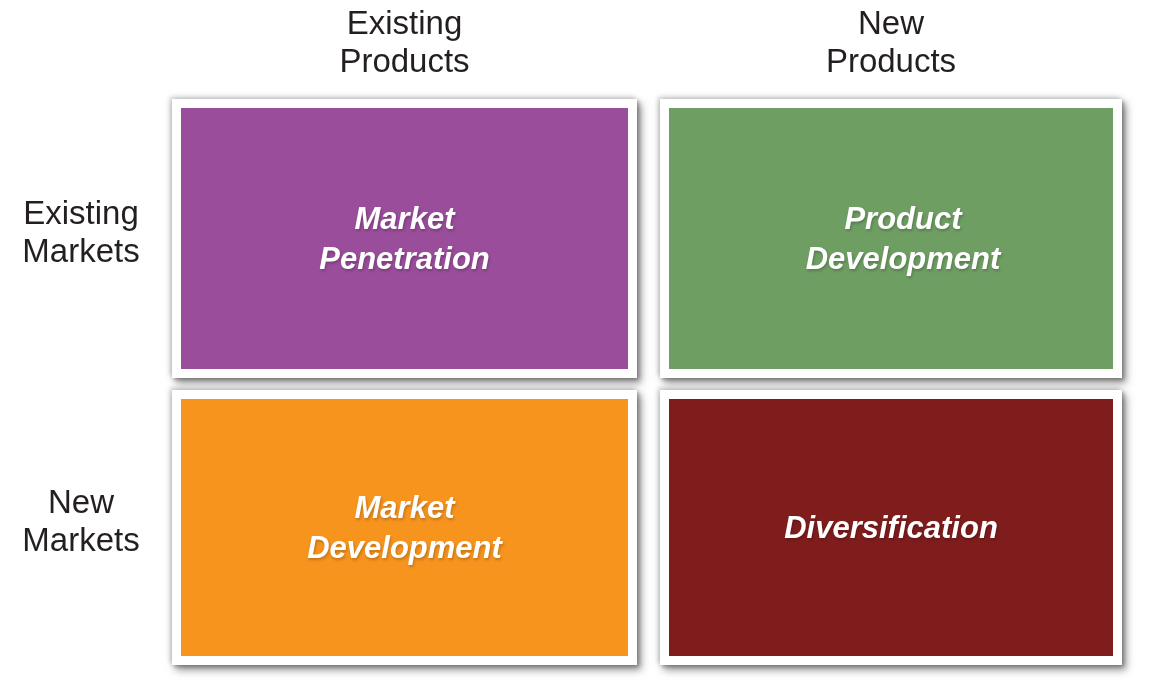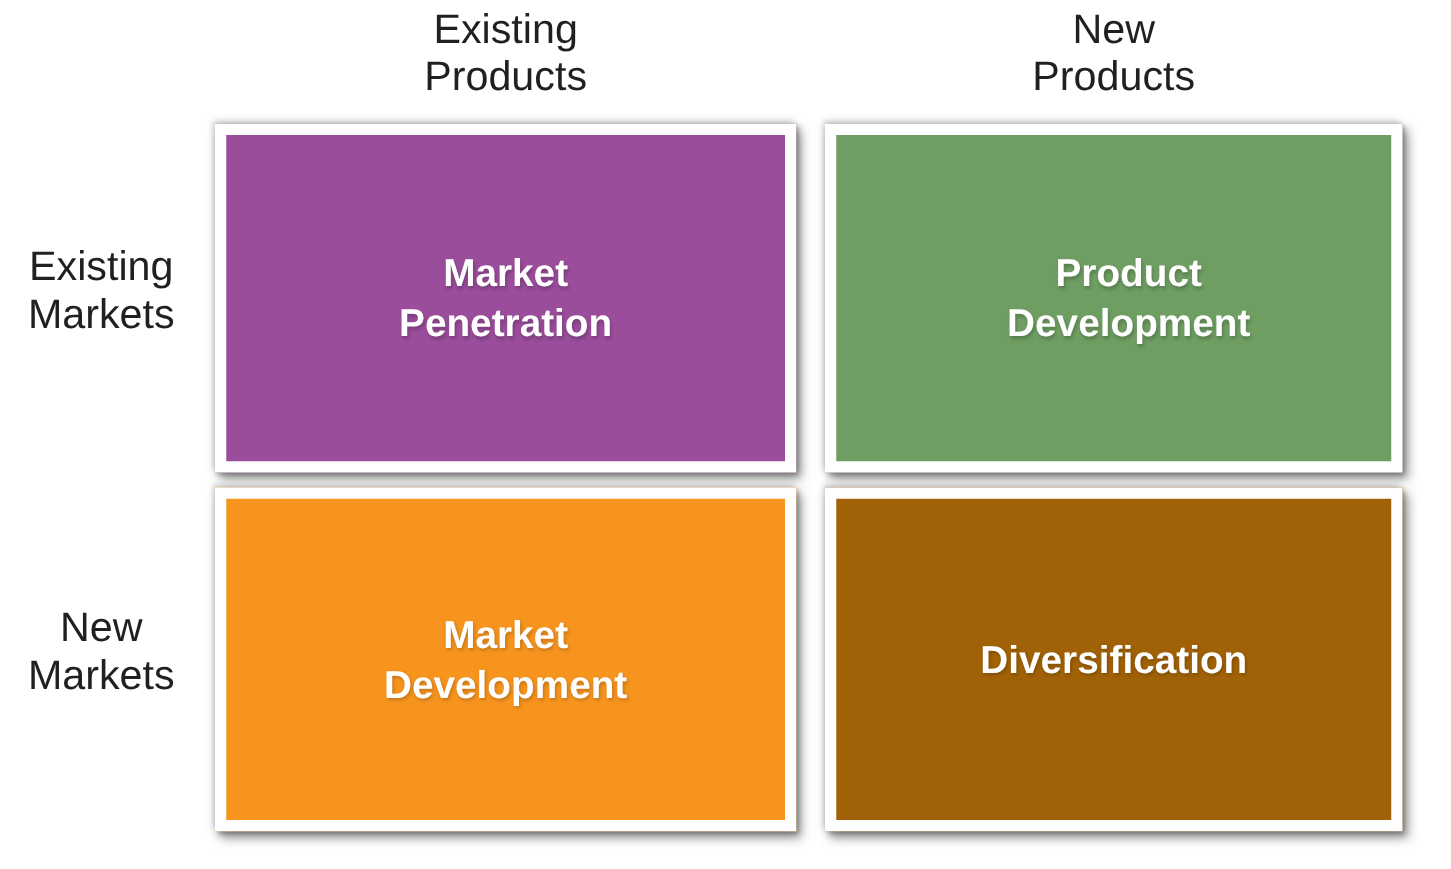--- a/index.html
+++ b/index.html
@@ -62,20 +62,21 @@
   #quadrant-diversification     { left: 660px; top: 390px; width: 462px; height: 275px; }
 
   .quadrant-label {
     color: #ffffff;
     font-size: 31px;
     font-weight: bold;
     line-height: 1.28;
     text-align: center;
     white-space: pre-line;
     text-shadow: 1px 2px 3px rgba(0, 0, 0, 0.22);
+    font-style: italic;
   }
 </style>
 </head>
 <body>
 
 <div id="stage">
 
   <div class="col-header" id="col-header-existing">Existing
 Products</div>
 
@@ -96,17 +97,17 @@
   <div class="quadrant" id="quadrant-product-development" style="background-color: rgb(111, 158, 99);">
     <span class="quadrant-label">Product
 Development</span>
   </div>
 
   <div class="quadrant" id="quadrant-market-development" style="background-color: rgb(247, 148, 30);">
     <span class="quadrant-label">Market
 Development</span>
   </div>
 
-  <div class="quadrant" id="quadrant-diversification" style="background-color: #a16207;">
+  <div class="quadrant" id="quadrant-diversification" style="background-color: #7f1d1d;">
     <span class="quadrant-label">Diversification</span>
   </div>
 
 </div>
 
 </body></html>

